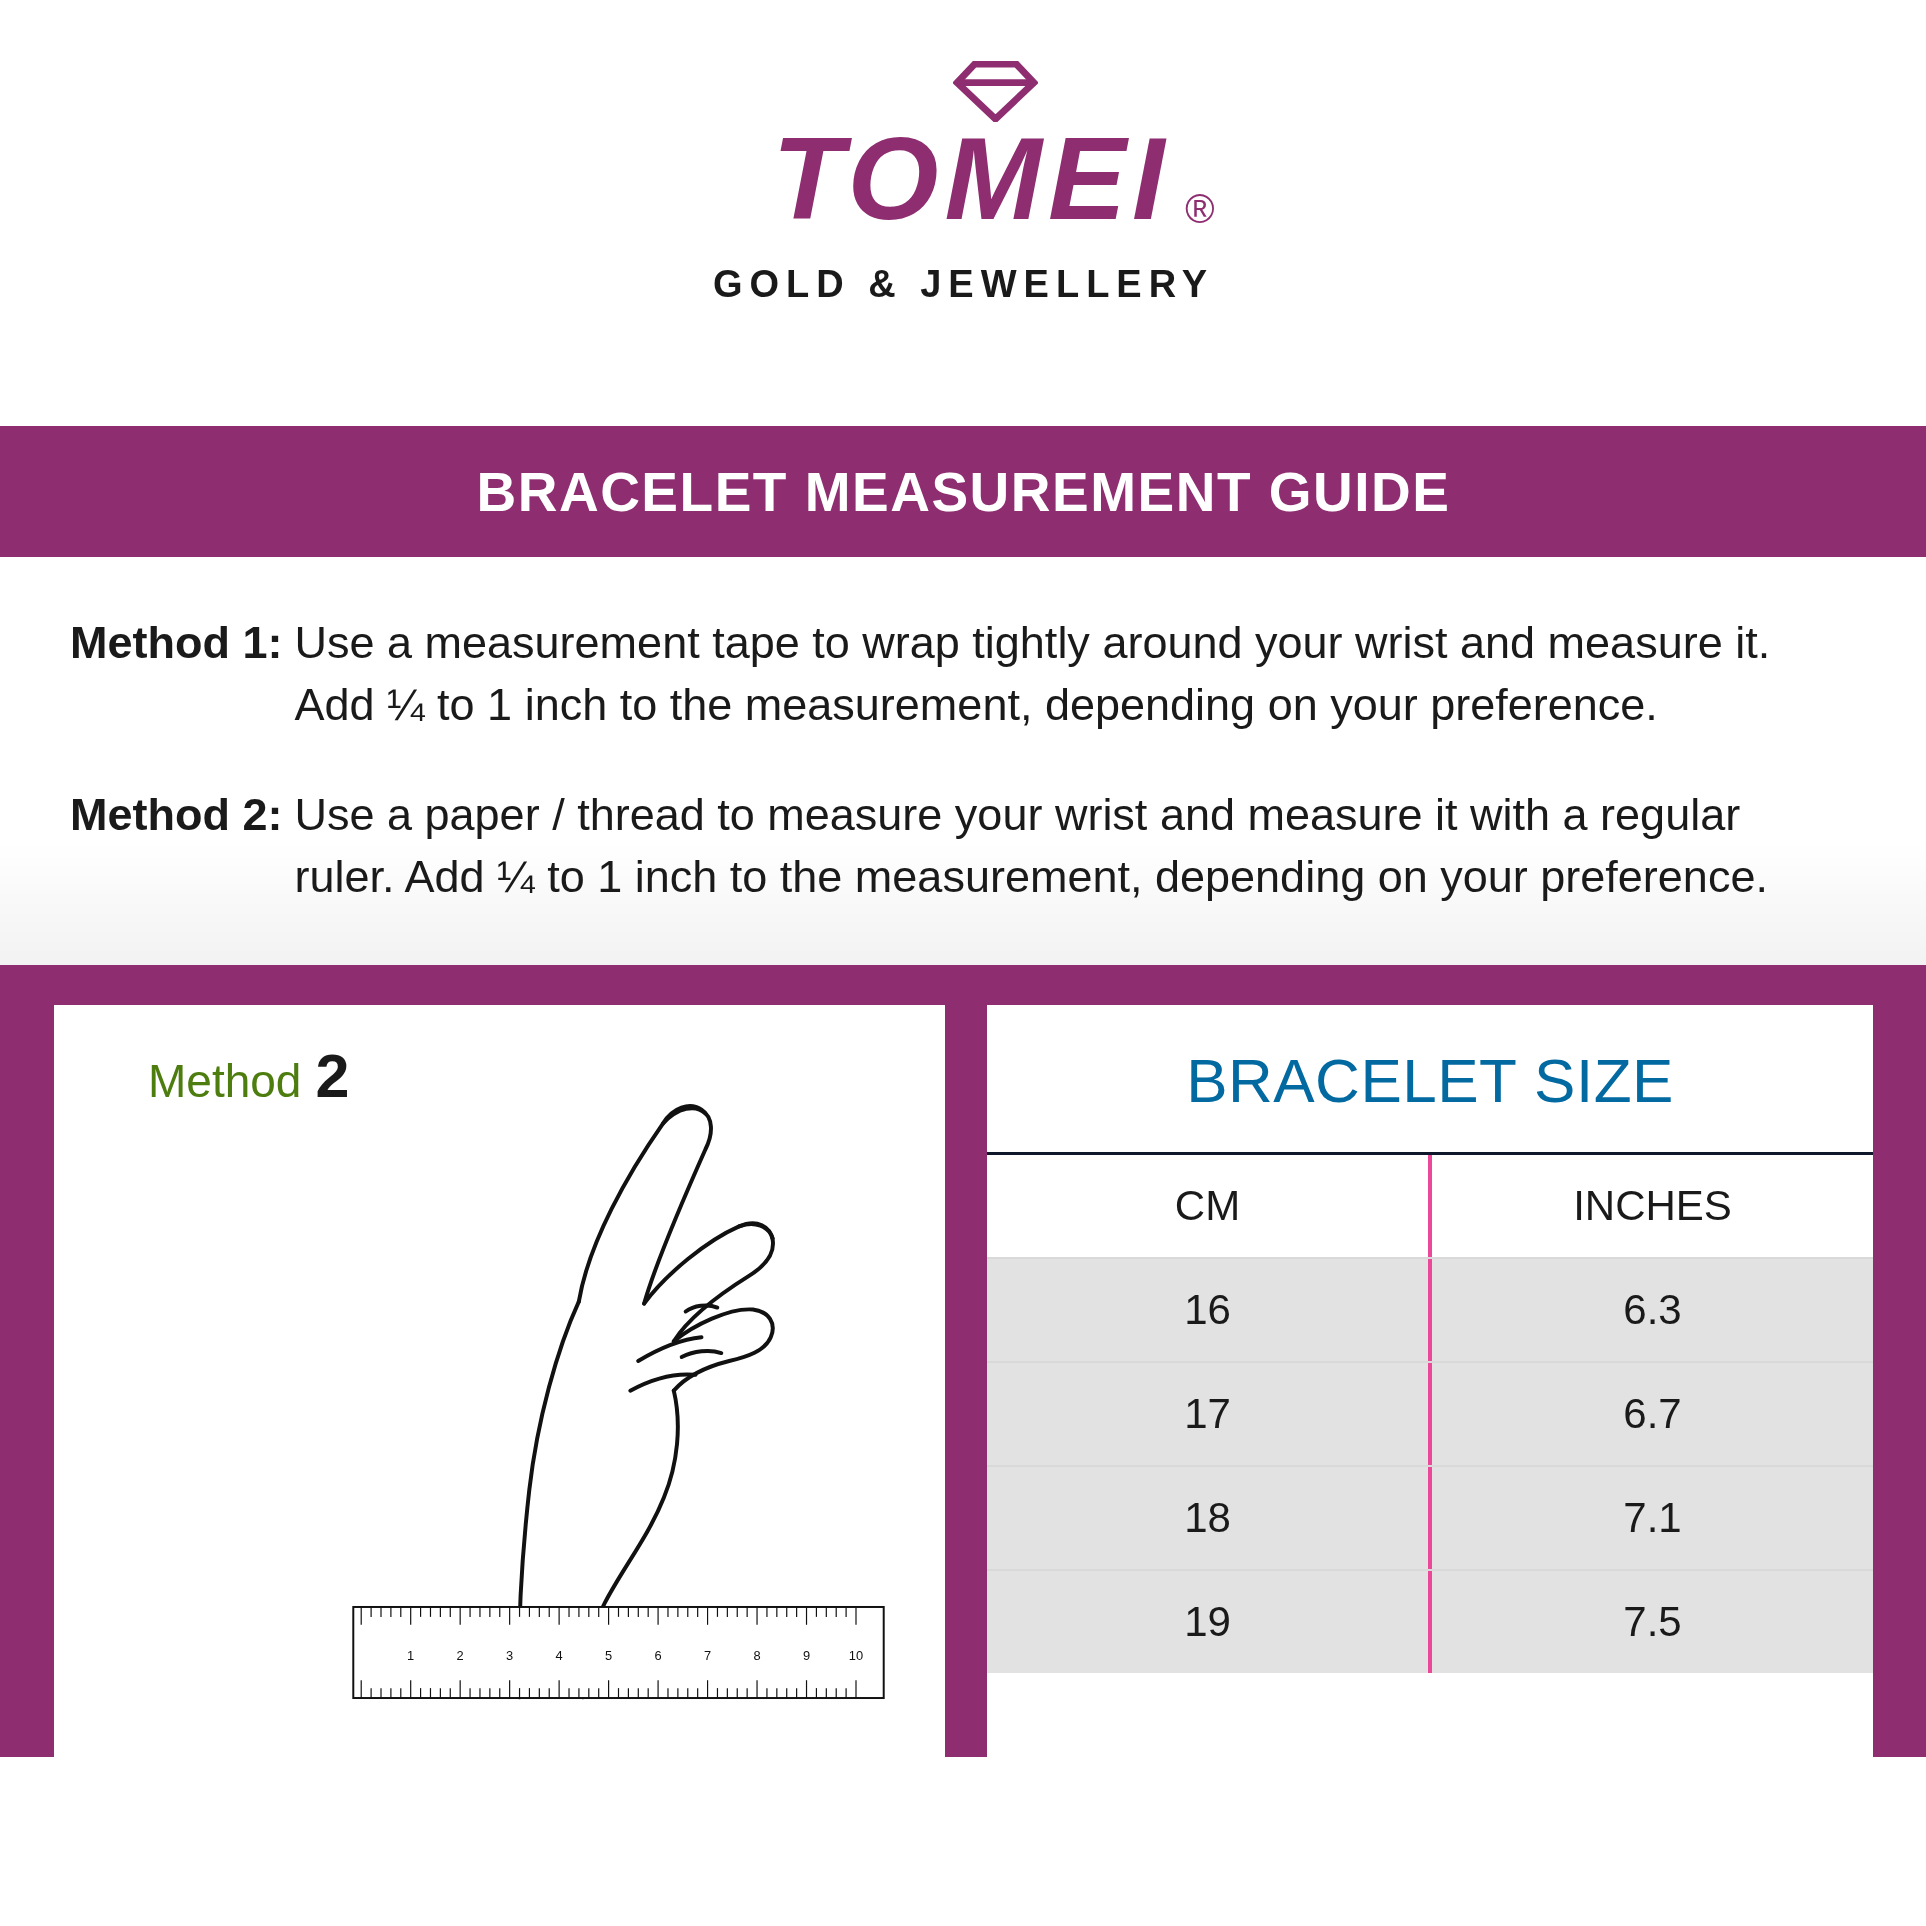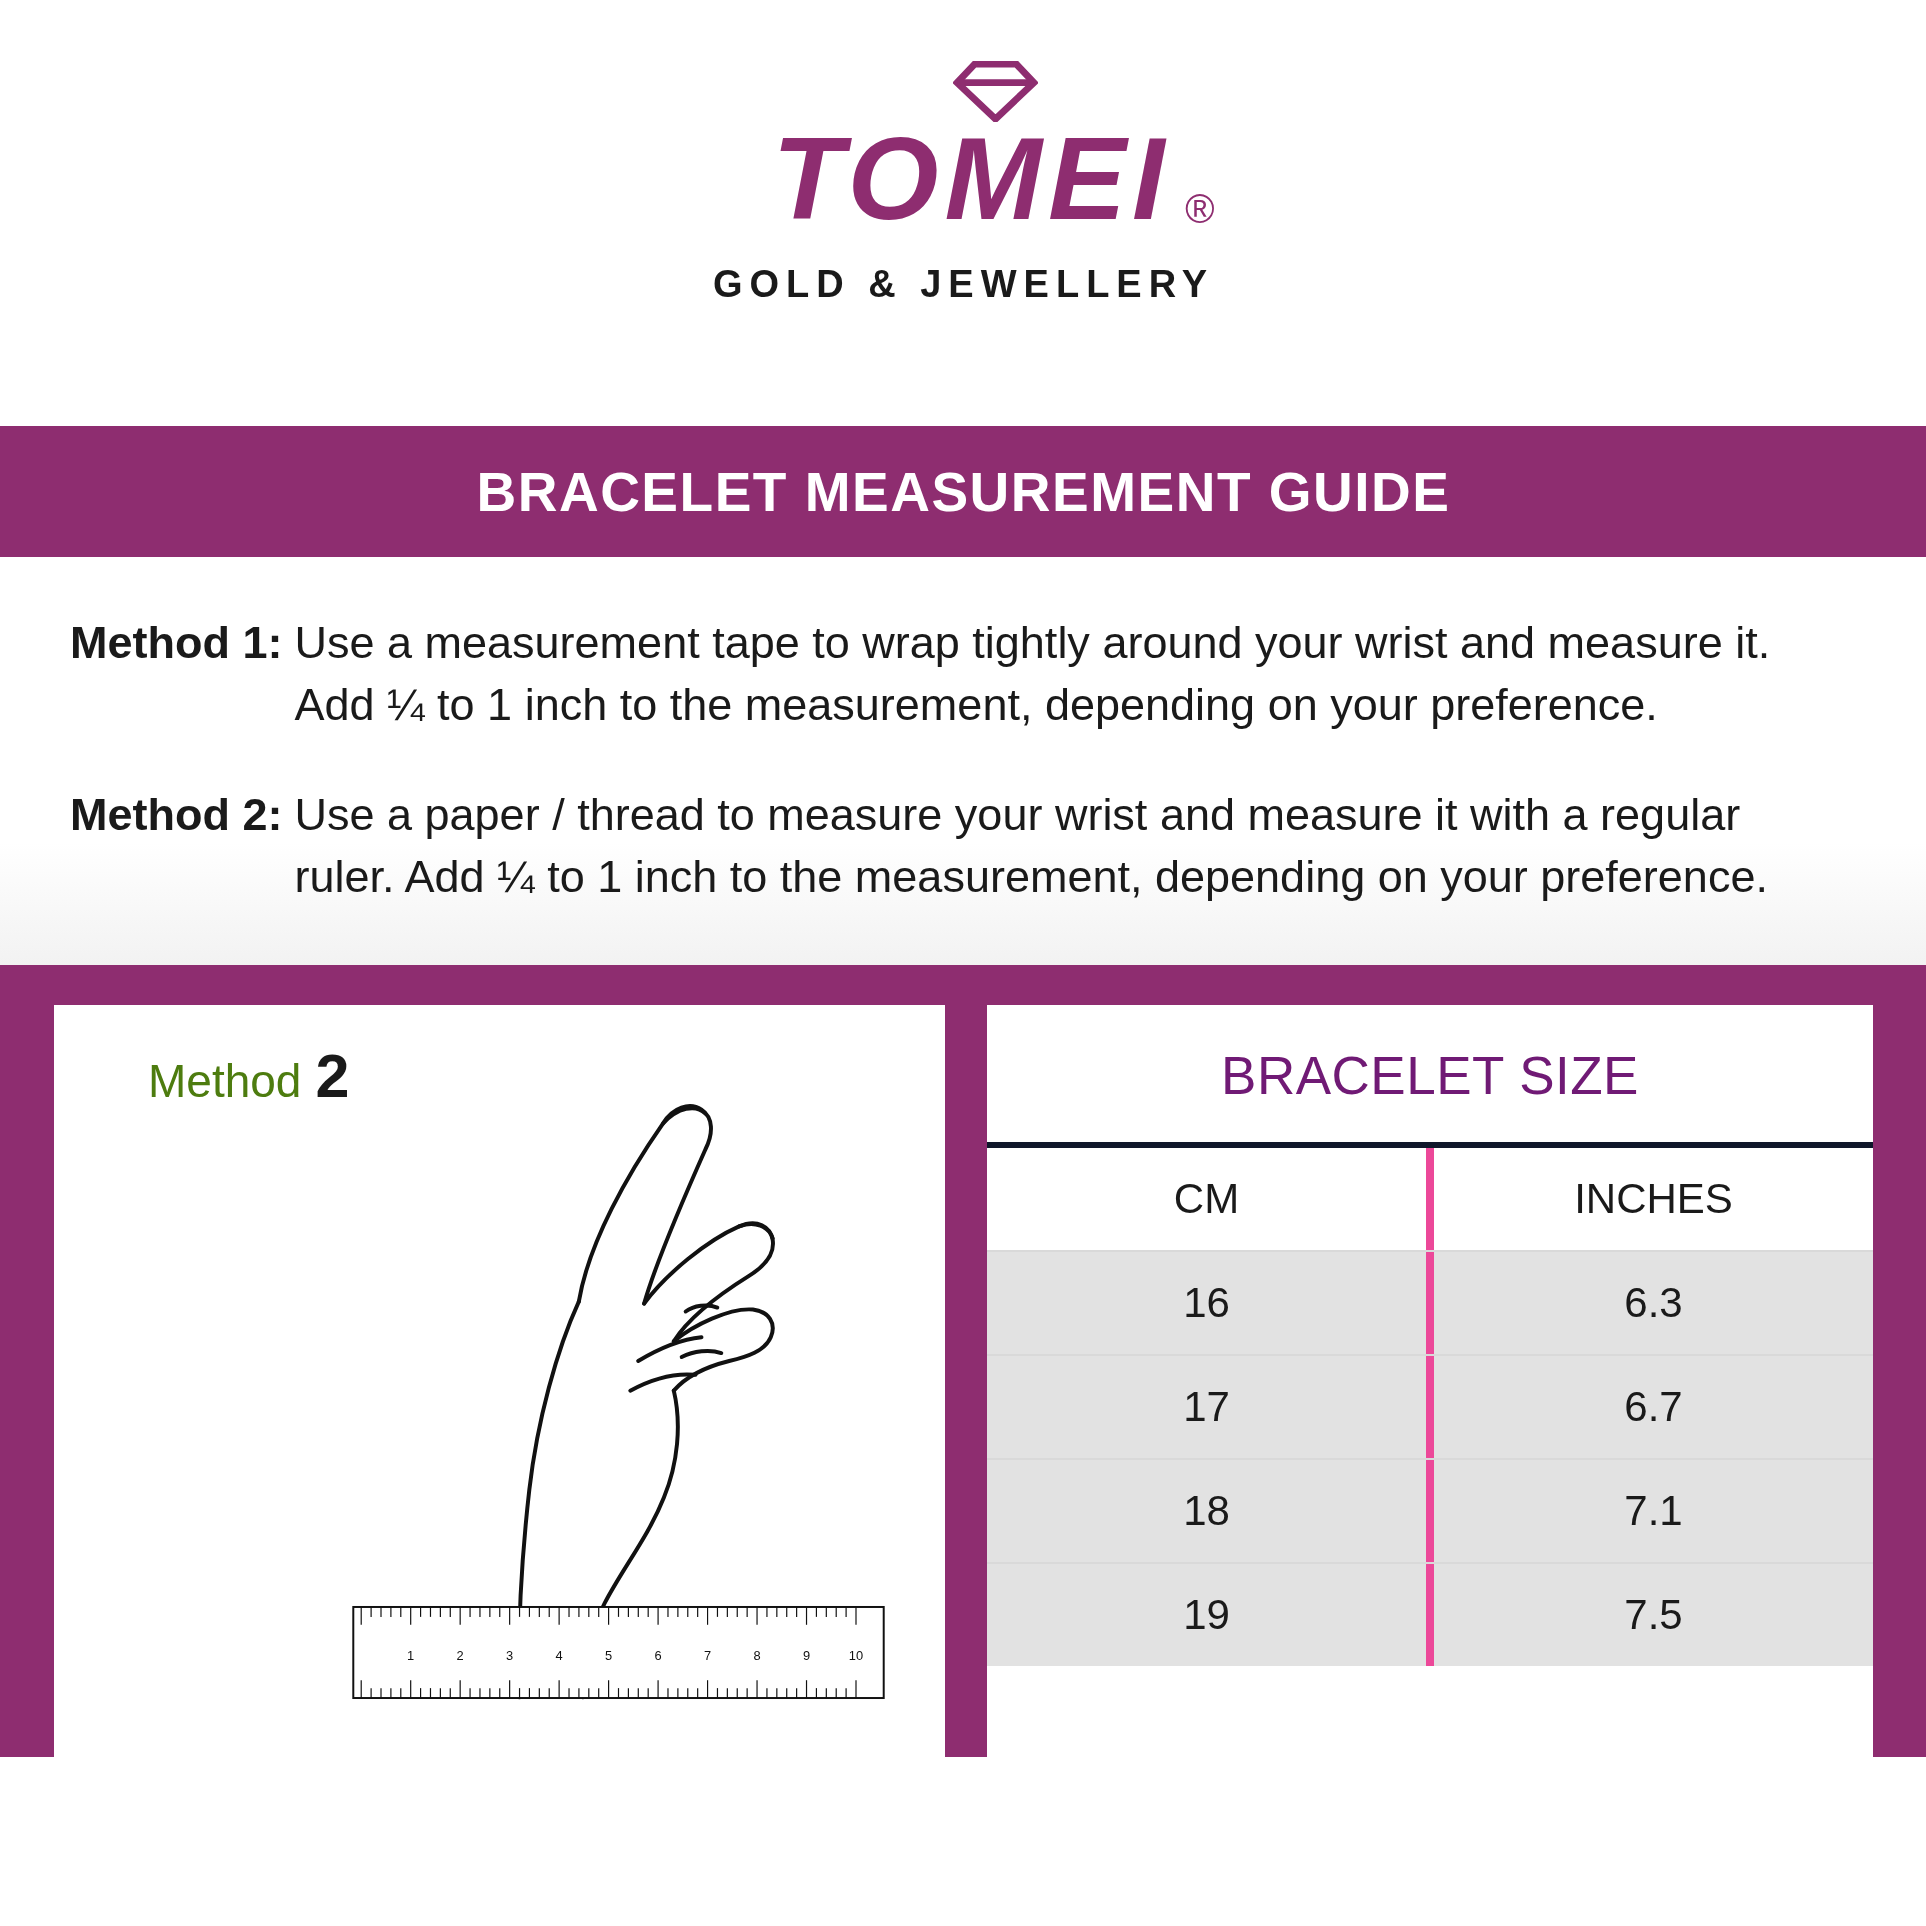--- a/index.html
+++ b/index.html
@@ -157,39 +157,39 @@
   }
 
   
   .table-card {
     flex: 1;
     display: flex;
     flex-direction: column;
   }
   .table-head {
     text-align: center;
-    font-size: 53px;
-    color: #701a75;
+    font-size: 62px;
+    color: #0369a1;
     padding: 40px 0 36px 0;
-    border-bottom: 6px solid #0f172a;
+    border-bottom: 3px solid #0f172a;
     letter-spacing: 0.5px;
   }
   .t-row {
     display: flex;
     border-bottom: 2px solid #d9d9d9;
   }
   .t-row:last-child { border-bottom: none; }
   .t-cell {
     flex: 1;
     text-align: center;
     font-size: 42px;
     color: #1a1a1a;
     padding: 27px 0;
   }
-  .t-cell.left { border-right: 8px solid #ec4899; }
+  .t-cell.left { border-right: 4px solid #ec4899; }
   .t-row.sub .t-cell { font-size: 42px; }
   .t-row.shaded { background: #e2e2e2; }
 
   .ruler-wrap {
     position: absolute;
     left: 297px;
     bottom: 57px;
     width: 535px;
     height: 95px;
   }

